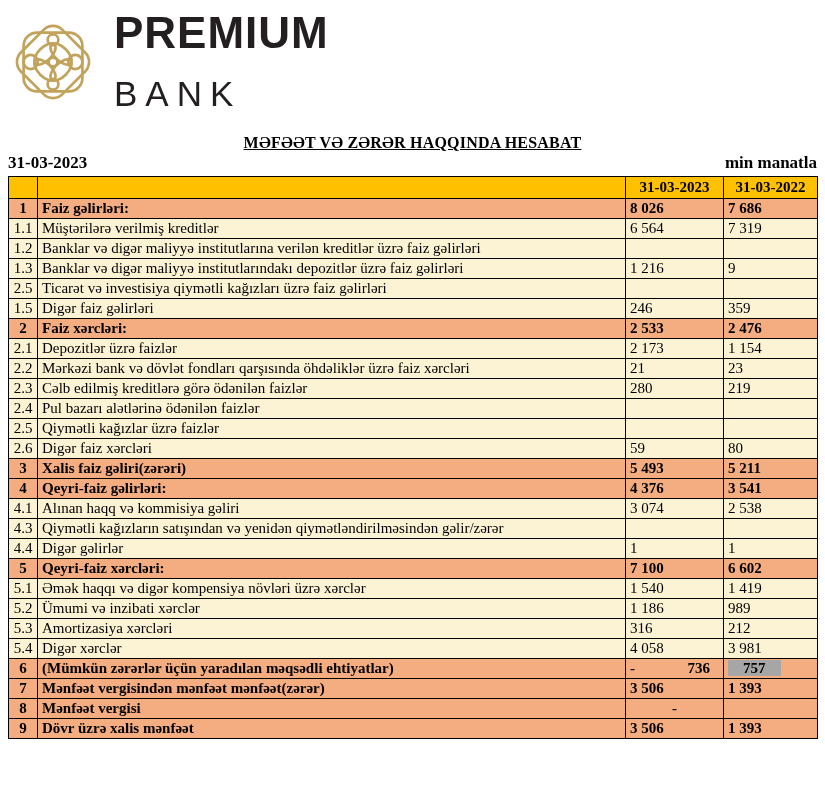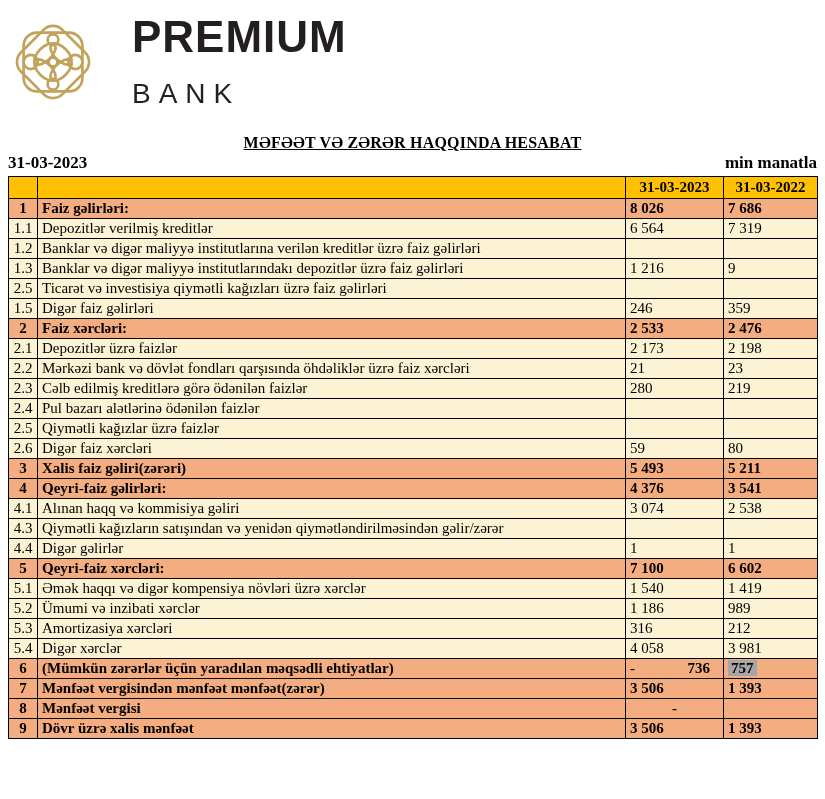--- a/index.html
+++ b/index.html
@@ -6,44 +6,44 @@
     --gold:#FFC000; --salmon:#F4AC81; --cream:#FCF3D4;
     --hl:#A6A6A6; --logo-gold:#C2A35B; --ink:#000; --brand-ink:#231F20;
   }
   *{box-sizing:border-box;}
   html,body{margin:0;padding:0;}
   body{
     width:825px;height:799px;background:#fff;overflow:hidden;
     font-family:"Liberation Serif","DejaVu Serif",serif;color:var(--ink);
   }
   
-  .logo-row{display:flex;align-items:center;padding:16px 0 0 8px;height:108px;gap:18px;}
+  .logo-row{display:flex;align-items:center;padding:16px 0 0 8px;height:108px;}
   .emblem{width:90px;height:98px;flex:0 0 auto;}
   .logo-text{margin-left:16px;font-family:"Liberation Sans","DejaVu Sans",sans-serif;color:var(--brand-ink);}
   .brand{font-weight:800;font-size:44px;line-height:1.0;letter-spacing:1px;}
-  .brand-sub{font-weight:400;font-size:28px;letter-spacing:8px;margin-top:19px;}
+  .brand-sub{font-weight:400;font-size:35px;letter-spacing:8px;margin-top:19px;}
   
   .title{ text-align:center;font-weight:bold;font-size:16px;margin-top:26px;letter-spacing:.2px;text-decoration:underline;}
   .meta-row{display:flex;justify-content:space-between;align-items:flex-end;
     font-weight:bold;font-size:17px;padding:0 8px;margin-top:1px;}
   
   table{border-collapse:collapse;table-layout:fixed;margin:3px 8px 0 8px;width:809px;font-size:15px;}
   col.c-no{width:29px;} col.c-label{width:588px;} col.c-v1{width:98px;} col.c-v2{width:94px;}
   td,th{border:1.5px solid #000;height:18px;padding:1px 4px;overflow:hidden;white-space:nowrap;
     font-weight:normal;vertical-align:middle;}
   thead th{background:var(--gold);font-weight:bold;text-align:center;font-size:15px;height:22px;}
   tr.section td{background:var(--salmon);font-weight:bold;}
   tr.item td{background:var(--cream);}
   td.no{text-align:center;padding:1px 1px;}
   td.label{text-align:left;margin-left:36px;}
   td.num{text-align:left;padding-right:13px;}
   td.num.center{text-align:center;padding-right:4px;}
   
   td .splitwrap{display:flex;justify-content:space-between;align-items:center;width:100%;}
-  .hl{background:var(--hl);padding:0 3px;}
+  .hl{background:var(--hl);padding:0 15px;}
 </style>
 </head>
 <body>
 
 <div class="logo-row">
   <svg class="emblem" viewBox="0 0 100 110" fill="none" stroke="#C2A35B" stroke-width="3">
     <rect x="17" y="22" width="66" height="66" rx="15" transform="rotate(45 50 55)"></rect>
     <rect x="17" y="22" width="66" height="66" rx="15"></rect>
     <ellipse cx="41" cy="46" rx="15" ry="7.5" transform="rotate(-45 41 46)"></ellipse>
     <ellipse cx="59" cy="46" rx="15" ry="7.5" transform="rotate(45 59 46)"></ellipse>
@@ -85,21 +85,21 @@
   </thead>
   <tbody>
       <tr class="section">
         <td class="no">1</td>
         <td class="label">Faiz gəlirləri:</td>
         <td class="num">8 026</td>
         <td class="num">7 686</td>
       </tr>
       <tr class="item">
         <td class="no">1.1</td>
-        <td class="label">Depozitlər verilmiş kreditlər</td>
+        <td class="label">Müştərilərə verilmiş kreditlər</td>
         <td class="num">6 564</td>
         <td class="num">7 319</td>
       </tr>
       <tr class="item">
         <td class="no">1.2</td>
         <td class="label">Banklar və digər maliyyə institutlarına verilən kreditlər üzrə faiz gəlirləri</td>
         <td class="num"></td>
         <td class="num"></td>
       </tr>
       <tr class="item">
@@ -123,21 +123,21 @@
       <tr class="section">
         <td class="no">2</td>
         <td class="label">Faiz xərcləri:</td>
         <td class="num">2 533</td>
         <td class="num">2 476</td>
       </tr>
       <tr class="item">
         <td class="no">2.1</td>
         <td class="label">Depozitlər üzrə faizlər</td>
         <td class="num">2 173</td>
-        <td class="num">2 198</td>
+        <td class="num">1 154</td>
       </tr>
       <tr class="item">
         <td class="no">2.2</td>
         <td class="label">Mərkəzi bank və dövlət fondları qarşısında öhdəliklər üzrə faiz xərcləri</td>
         <td class="num">21</td>
         <td class="num">23</td>
       </tr>
       <tr class="item">
         <td class="no">2.3</td>
         <td class="label">Cəlb edilmiş kreditlərə görə ödənilən faizlər</td>

